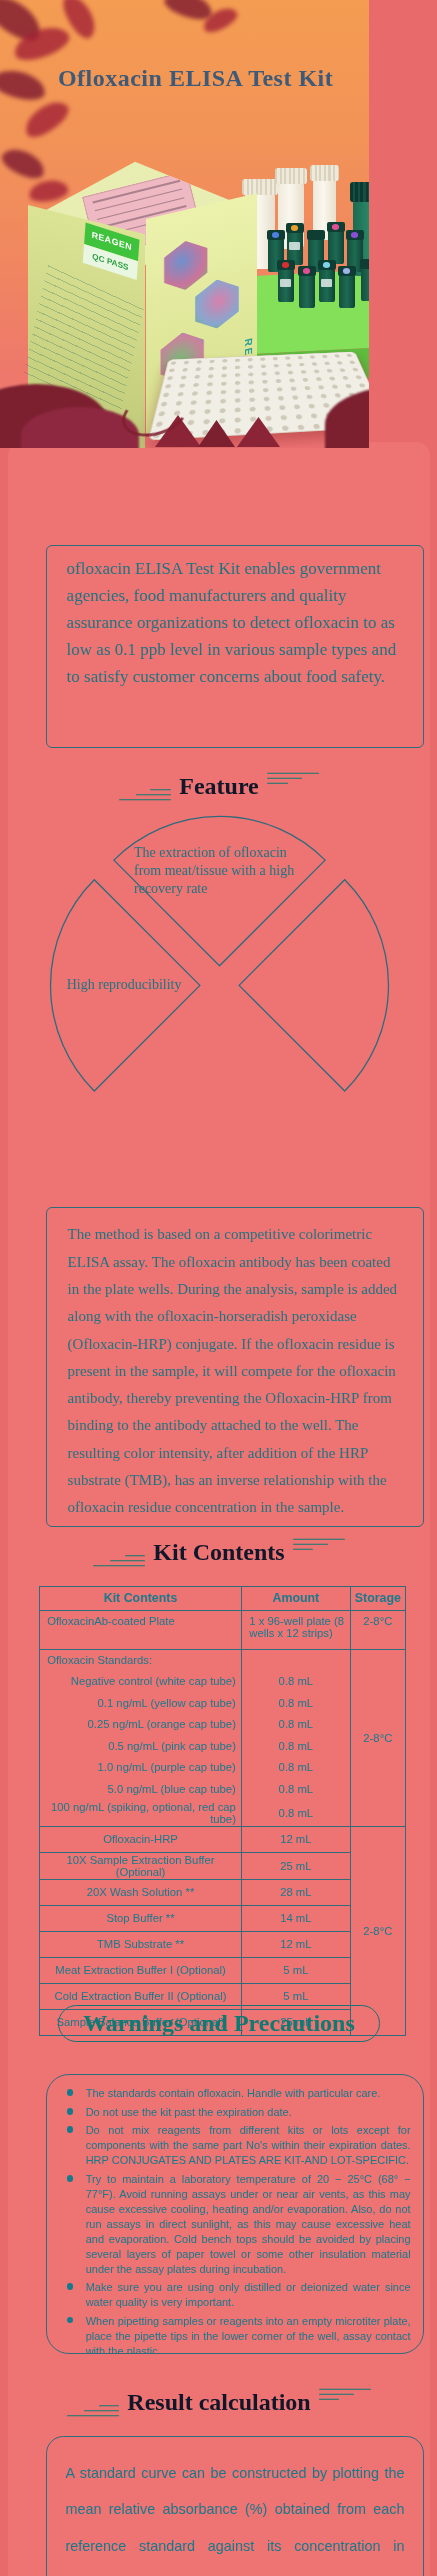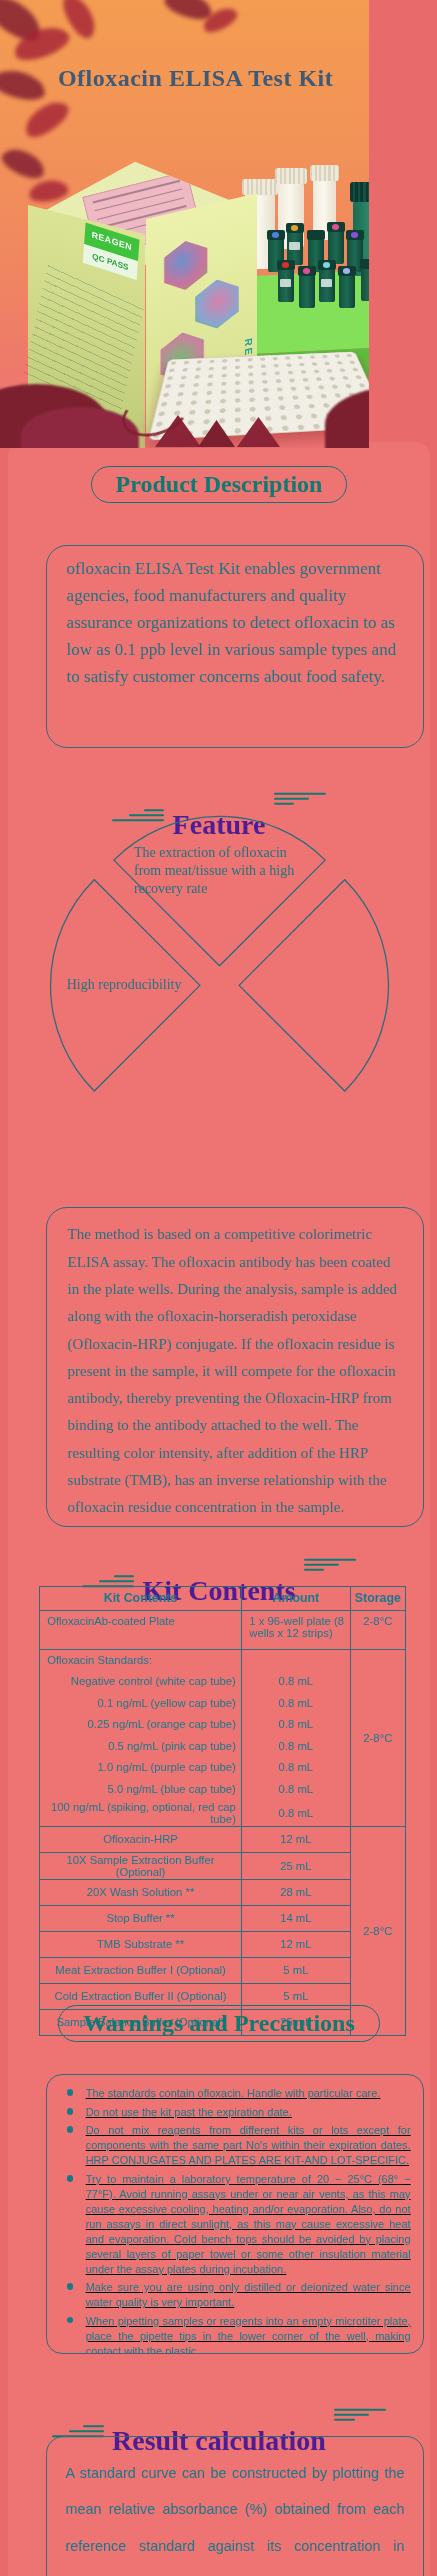--- a/index.html
+++ b/index.html
@@ -64,23 +64,23 @@
         box-shadow:0 8.2px 13.4px rgba(130,25,35,.35);}
   .hill{position:absolute;border-radius:50% 50% 10% 10%;filter:blur(1px);z-index:6;}
   .cone{position:absolute;clip-path:polygon(50% 0,100% 100%,0 100%);filter:blur(0.5px);z-index:6;}
   .swirl{position:absolute;left:121px;top:393px;width:62px;height:36px;z-index:6;border-radius:50%;
         border:3.1px solid transparent;border-bottom-color:#7e1f2f;border-left-color:#7e1f2f;
         transform:rotate(-18deg);filter:blur(0.5px);opacity:.85;}
   
   .pill{position:absolute;left:0;right:0;margin:0 auto;width:fit-content;
         border:1.5px solid #157277;border-radius:31px;padding:4.1px 24px;
         font-size:24px;font-weight:bold;color:#0d7b72;z-index:3;}
-  .obox{position:absolute;border:1.5px solid #2e6b7d;border-radius:21px;z-index:3;overflow:hidden;}
+  .obox{position:absolute;border:1.5px solid #2e6b7d;border-radius:6px;z-index:3;overflow:hidden;}
   .deco-heading{position:absolute;left:0;right:0;z-index:3;display:flex;justify-content:center;align-items:center;gap:8.2px;}
-  .deco-heading .txt{font-size:28px;font-weight:bold;color:#4c1d95;margin-top:36px;}
+  .deco-heading .txt{font-size:24px;font-weight:bold;color:#0f172a;}
   .deco{display:flex;flex-direction:column;gap:3.6px;}
   .deco i{height:1.5px;background:#0d7b72;border-radius:1px;}
   .deco.left{align-items:flex-end;transform:translateY(8.2px);}
   .deco.right{align-items:flex-start;transform:translateY(-8.2px);}
   .serif-body{color:#1e7582;}
   
   .desc-box{left:46px;top:545px;width:376px;height:201px;}
   .desc-box p{margin:10.3px 19.6px;font-size:17px;line-height:1.58;}
   .feature-wrap{position:absolute;left:35px;top:812px;width:369px;height:290px;z-index:3;}
   .feature-wrap svg{position:absolute;left:0;top:0;}
@@ -93,21 +93,21 @@
   .kit-table th,.kit-table td{border:1px solid #2e6b7d;padding:1px 4.1px;}
   .kit-table th{font-size:12.4px;height:20.6px;}
   .kit-table td{font-size:11.3px;text-align:center;}
   .kit-table td.l{text-align:left;padding-left:7.2px;}
   .kit-table td.r{text-align:right;padding-right:5.2px;}
   .kit-table tr.plate-row td{height:33px;vertical-align:top;padding-top:4.1px;}
   .kit-table tr.std-label td{height:18.5px;border-bottom:none;}
   .kit-table tr.std td{height:19.6px;border-top:none;border-bottom:none;}
   .kit-table tr.reagent td{height:23px;}
   
-  .warn-box{left:46px;top:2074px;width:376px;height:278px;border-radius:16px;text-decoration:underline;}
+  .warn-box{left:46px;top:2074px;width:376px;height:278px;border-radius:23px;}
   .warn-box ul{list-style:none;margin:11.3px 12.4px 0 0;padding:0;}
   .warn-box li{display:flex;gap:12.4px;margin-bottom:3.6px;
         font-family:"Liberation Sans",sans-serif;font-size:11px;line-height:1.36;
         color:#157a8c;text-align:justify;}
   .warn-box .dot{flex:0 0 6.7px;width:6.7px;height:6.7px;border-radius:50%;background:#157a8c;margin:3.1px 0 0 19.6px;}
   
   .result-box{left:46px;top:2436px;width:376px;height:222px;border-radius:17.5px;
         font-family:"Liberation Sans",sans-serif;color:#157a8c;}
   .result-box p{margin:17.5px 18.5px 0 18.5px;font-size:14.4px;line-height:2.55;text-align:justify;}
 </style>
@@ -198,23 +198,20 @@
     <div class="cone" style="left:155px;top:415px;width:46px;height:32px;background:#8a2436;"></div>
     <div class="cone" style="left:198px;top:420px;width:37px;height:27px;background:#7c2030;"></div>
     <div class="cone" style="left:237px;top:417px;width:43px;height:30px;background:#8a2436;"></div>
     <div class="hill" style="left:325px;top:386px;width:155px;height:77px;background:#7c2030;"></div>
     <div class="hill" style="left:384px;top:407px;width:98px;height:54px;background:#93293a;"></div>
     <div class="swirl"></div>
   </div>
 
   <div class="card"></div>
 
-  <div class="pill" style="top:466px;">
-    <span>Product Description</span>
-  </div>
   <div class="obox desc-box serif-body">
     <p>ofloxacin ELISA Test Kit enables government agencies, food manufacturers and quality assurance organizations to detect ofloxacin to as low as 0.1 ppb level in various sample types and to satisfy customer concerns about food safety.</p>
   </div>
 
   <div class="deco-heading" style="top:773px;">
     <span class="deco left">
         <i style="width:20.6px"></i>
         <i style="width:35px"></i>
         <i style="width:52px"></i>
       </span>
@@ -362,21 +359,21 @@
       <li>
           <span class="dot"></span>
           <span>Try to maintain a laboratory temperature of 20 − 25°C (68° − 77°F). Avoid running assays under or near air vents, as this may cause excessive cooling, heating and/or evaporation. Also, do not run assays in direct sunlight, as this may cause excessive heat and evaporation. Cold bench tops should be avoided by placing several layers of paper towel or some other insulation material under the assay plates during incubation.</span>
         </li>
       <li>
           <span class="dot"></span>
           <span>Make sure you are using only distilled or deionized water since water quality is very important.</span>
         </li>
       <li>
           <span class="dot"></span>
-          <span>When pipetting samples or reagents into an empty microtiter plate, place the pipette tips in the lower corner of the well, making contact with the plastic.</span>
+          <span>When pipetting samples or reagents into an empty microtiter plate, place the pipette tips in the lower corner of the well, assay contact with the plastic.</span>
         </li>
 
     </ul>
   </div>
 
   <div class="deco-heading" style="top:2389px;">
     <span class="deco left">
         <i style="width:20.6px"></i>
         <i style="width:35px"></i>
         <i style="width:52px"></i>

